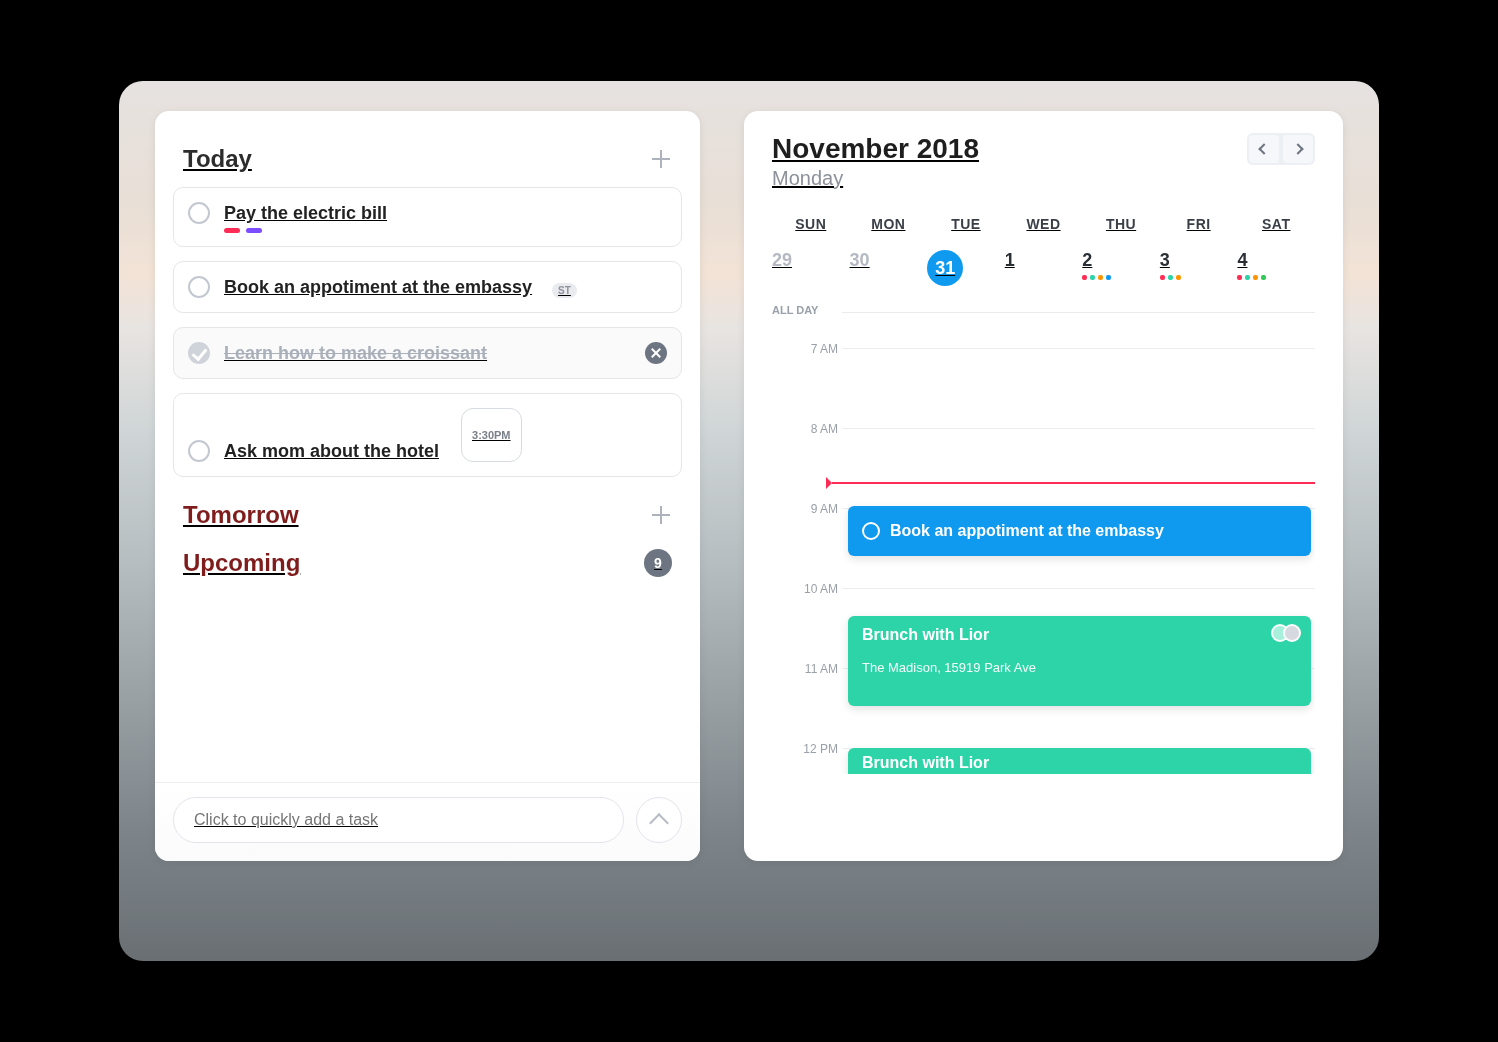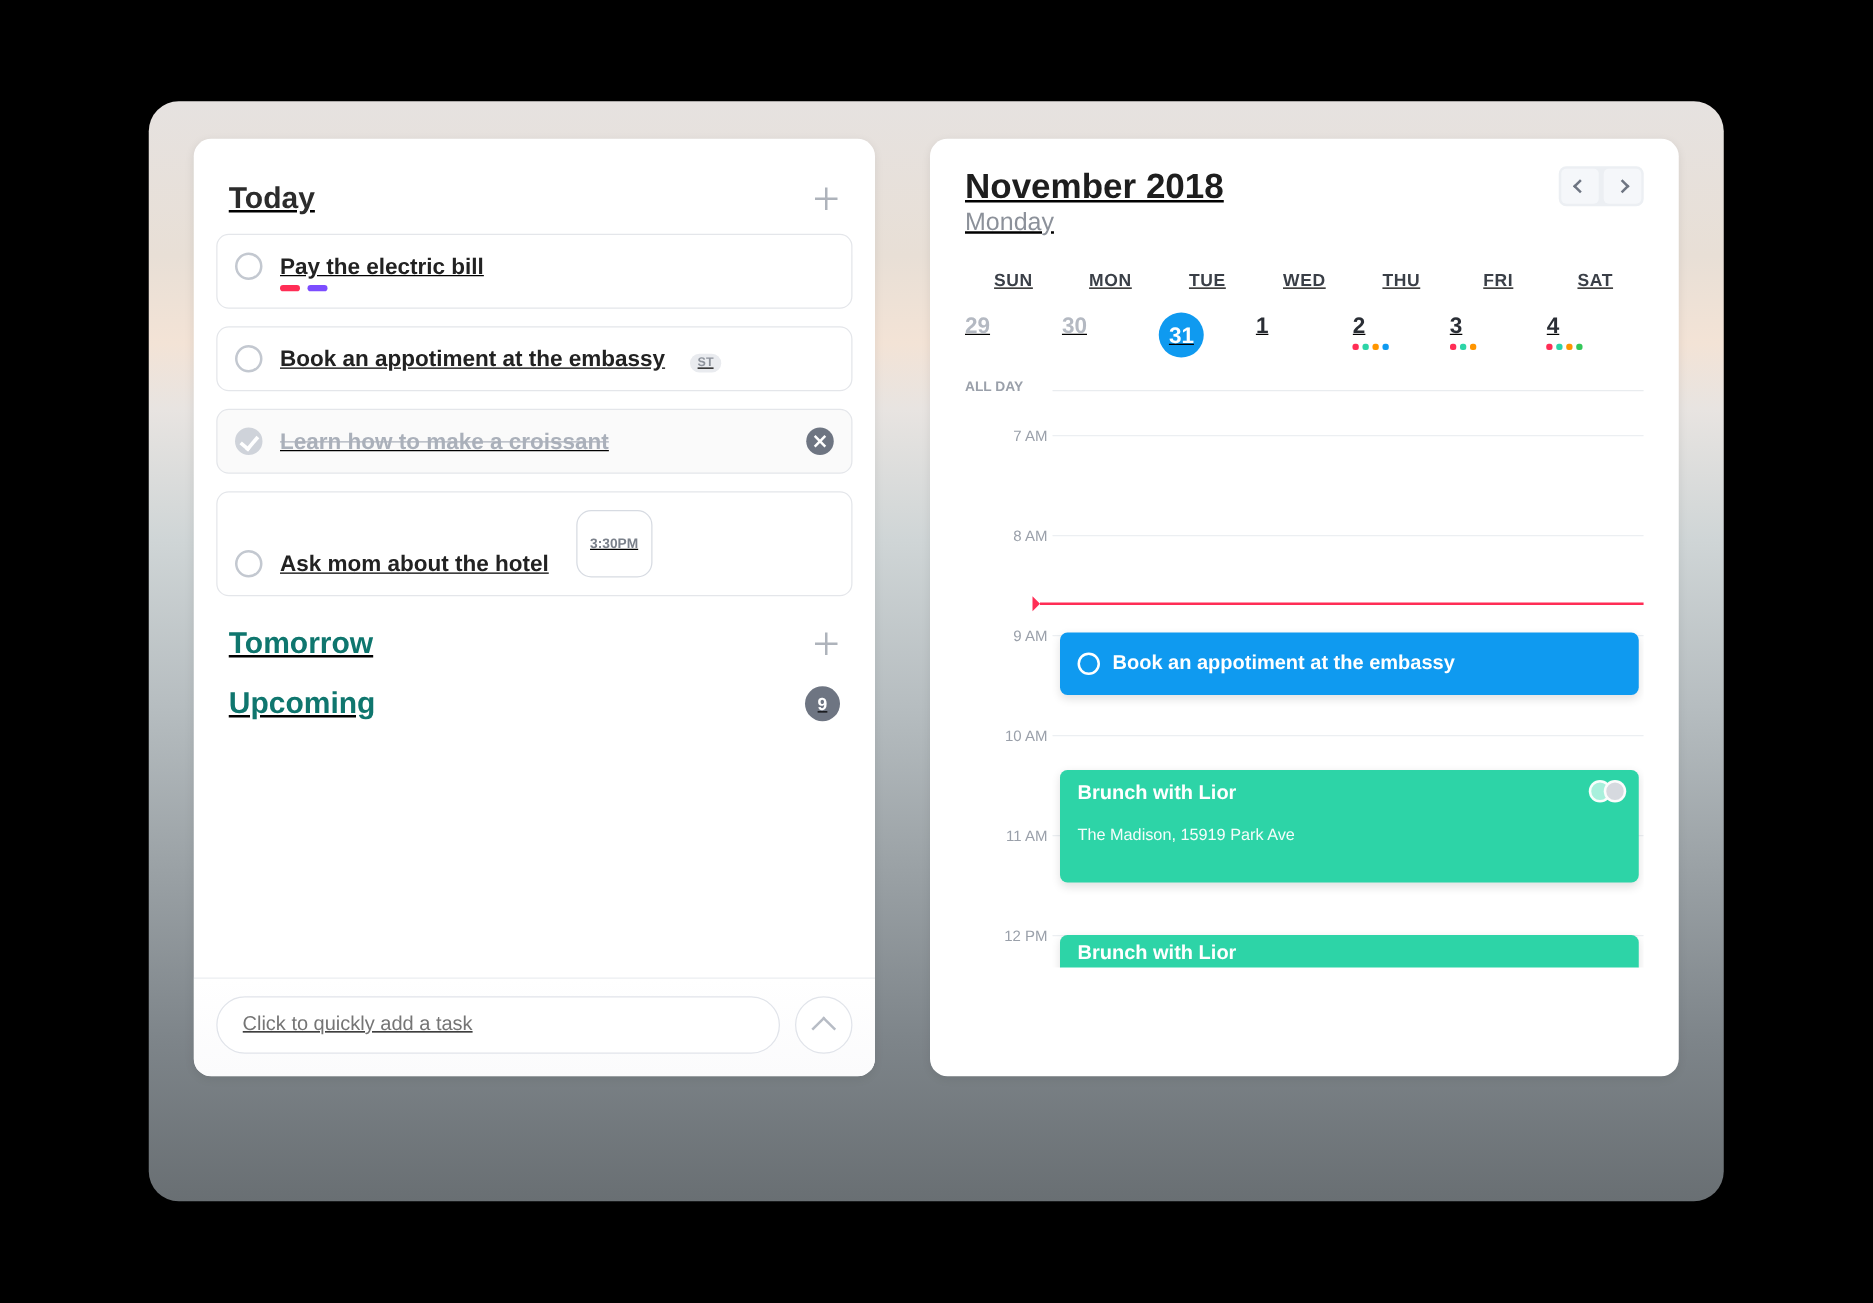--- a/index.html
+++ b/index.html
@@ -52,21 +52,21 @@
   .calendar-panel { flex: 1; padding: 22px 28px 0 28px; }
 
   
   .section-row {
     display: flex; align-items: center; justify-content: space-between;
     padding: 10px 28px 10px 28px;
   }
   .section-title {
     font-size: 24px; font-weight: 700; color: #2c2c2c;
   }
-  .section-title.dim { color: #0f766e; }
+  .section-title.dim { color: #7f1d1d; }
   .plus-icon {
     width: 22px; height: 22px; position: relative; color: #aeb3bb;
   }
   .plus-icon::before, .plus-icon::after {
     content: ""; position: absolute; background: currentColor;
   }
   .plus-icon::before { left: 10px; top: 2px; width: 2px; height: 18px; }
   .plus-icon::after  { left: 2px; top: 10px; width: 18px; height: 2px; }
 
   .badge-count {

